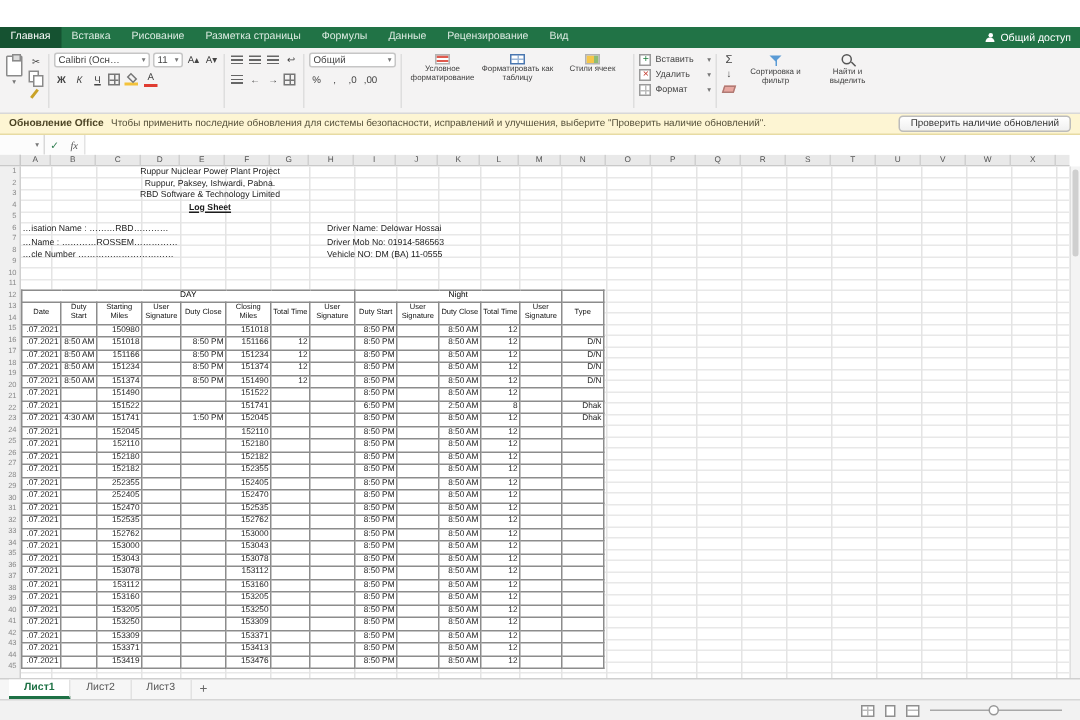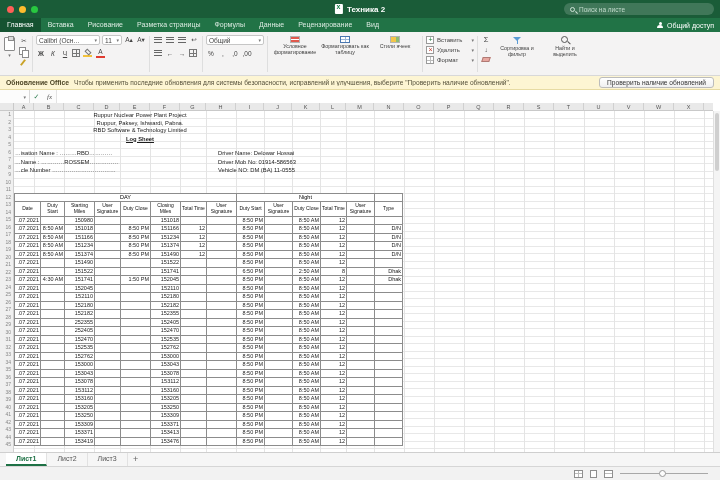--- a/index.html
+++ b/index.html
@@ -149,35 +149,20 @@
   .sb-ic.layout{background-image:linear-gradient(#bbb,#bbb);background-size:100% 1px;background-position:center 2px;background-repeat:no-repeat;}
   .slider{position:relative;width:88px;height:10px;}
   .slider::before{content:"";position:absolute;left:0;right:0;top:4.5px;height:1px;background:#a8a8a8;}
   .knob{position:absolute;left:44%;top:1.5px;width:7px;height:7px;border-radius:50%;background:#fdfdfd;border:1px solid #979797;}
 </style>
 </head>
 <body>
 
 <div class="app">
 
-  <div class="titlebar">
-    <div class="lights">
-      <span class="light red"></span>
-      <span class="light yellow"></span>
-      <span class="light green"></span>
-    </div>
-    <div class="title-center">
-      <span class="doc-icon"></span>
-      <span>Техника 2</span>
-    </div>
-    <div class="search-pill">
-      <span class="mini-mag"></span>
-      <span class="search-text">Поиск на листе</span>
-    </div>
-  </div>
 
   <div class="tabrow">
     <div class="rtab active">Главная</div>
     <div class="rtab">Вставка</div>
     <div class="rtab">Рисование</div>
     <div class="rtab">Разметка страницы</div>
     <div class="rtab">Формулы</div>
     <div class="rtab">Данные</div>
     <div class="rtab">Рецензирование</div>
     <div class="rtab">Вид</div>

